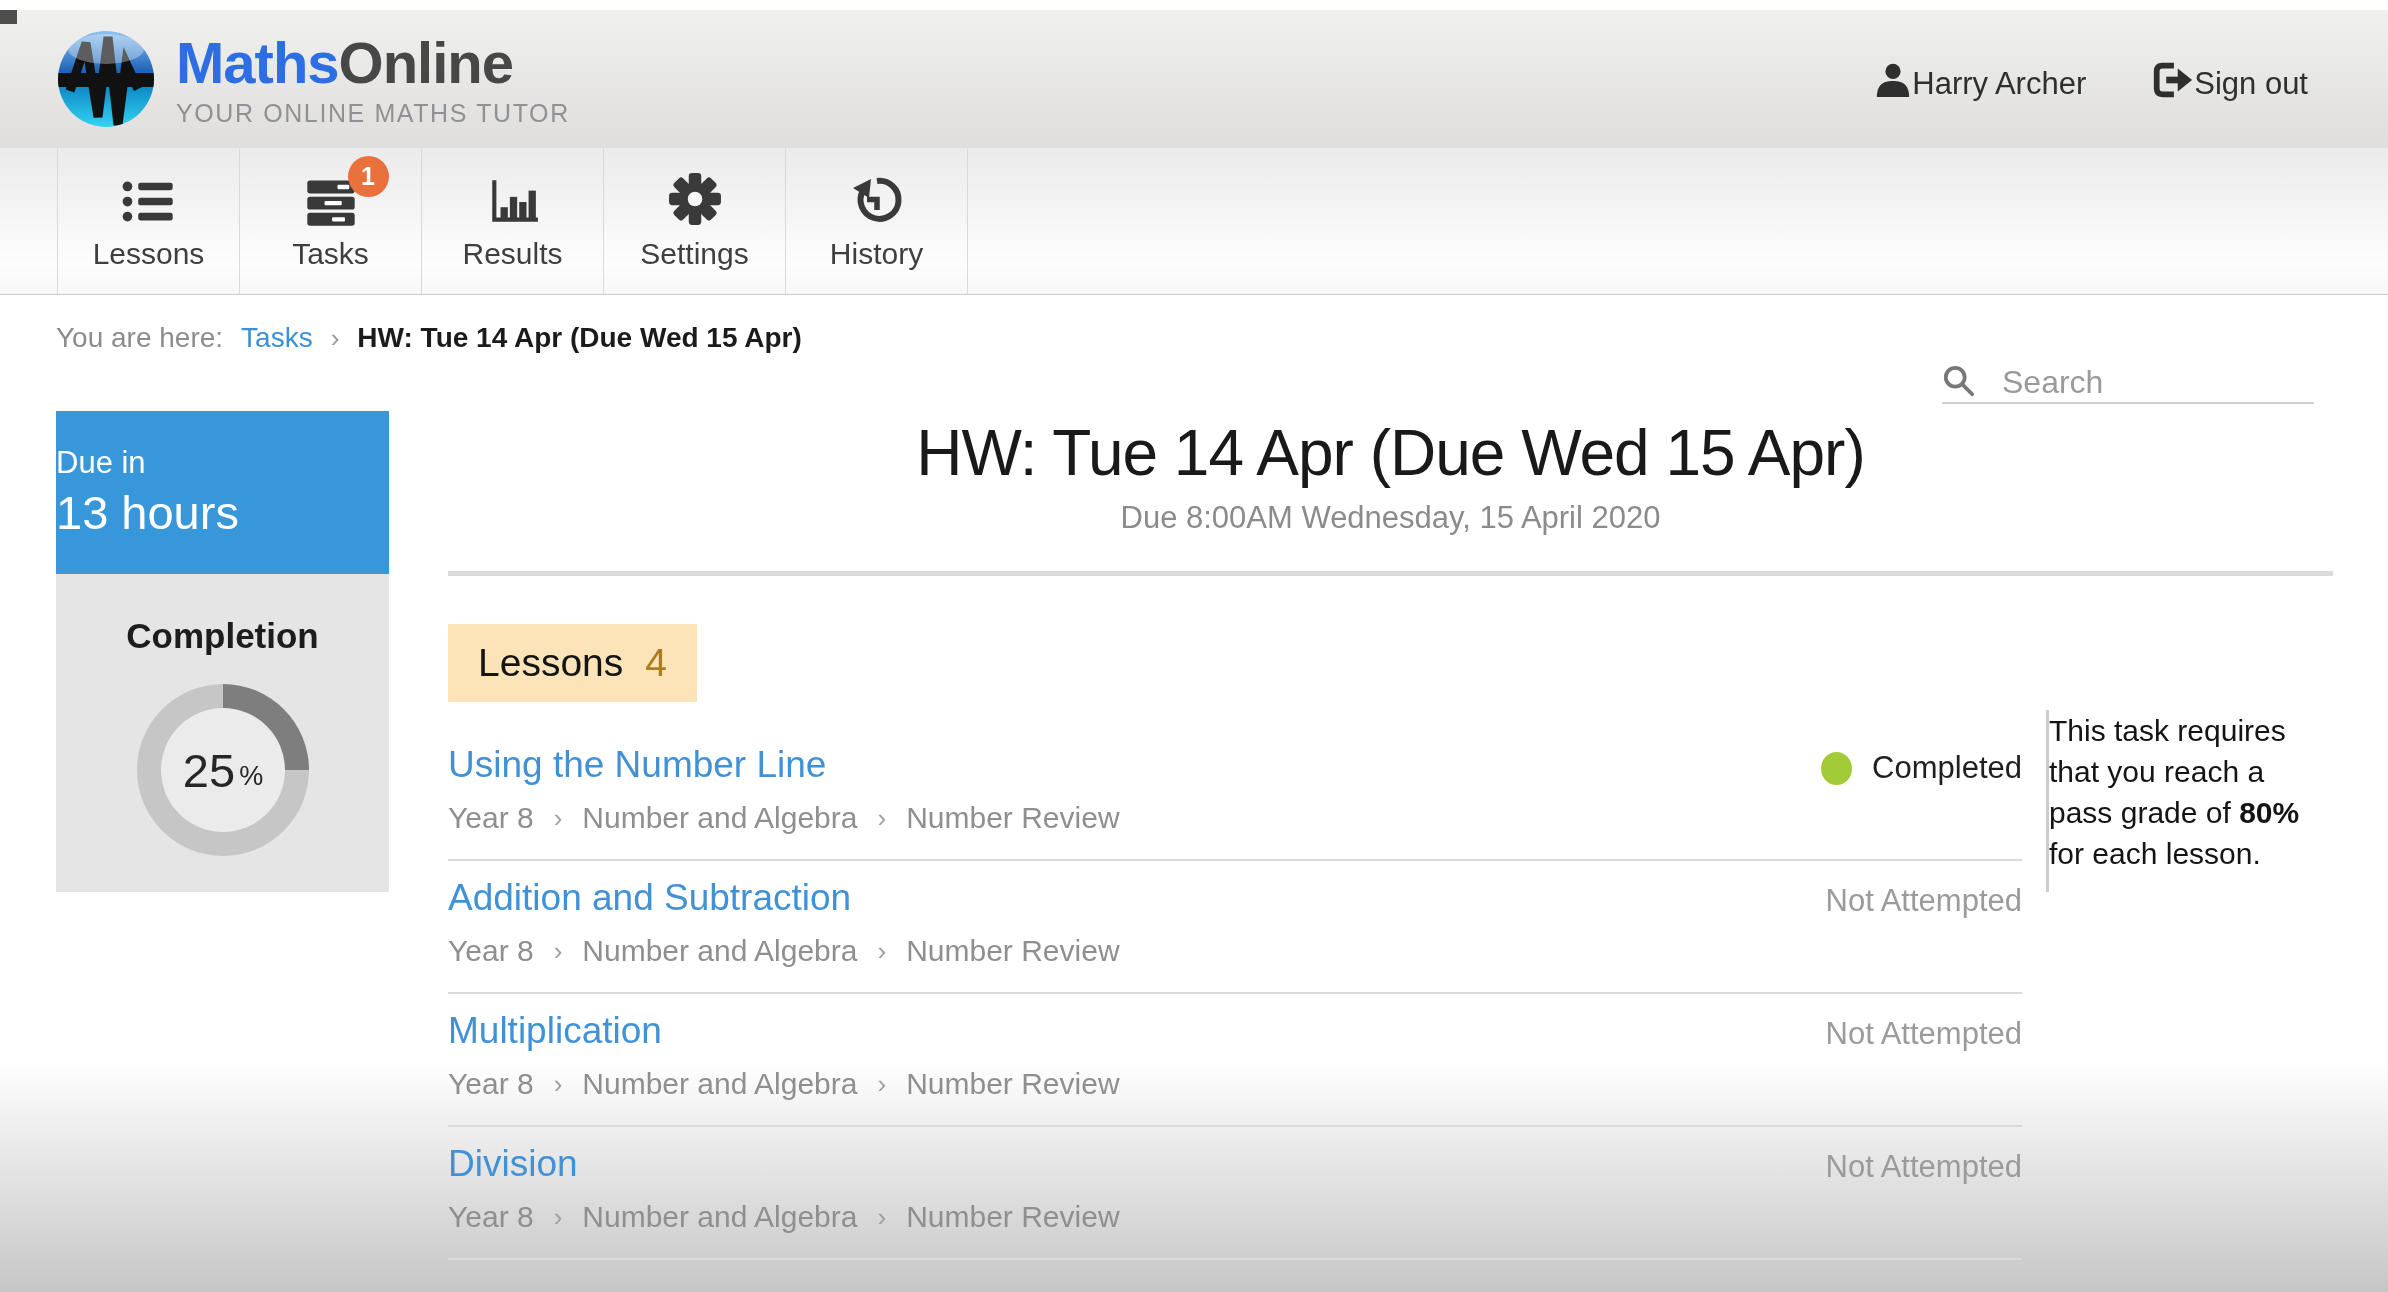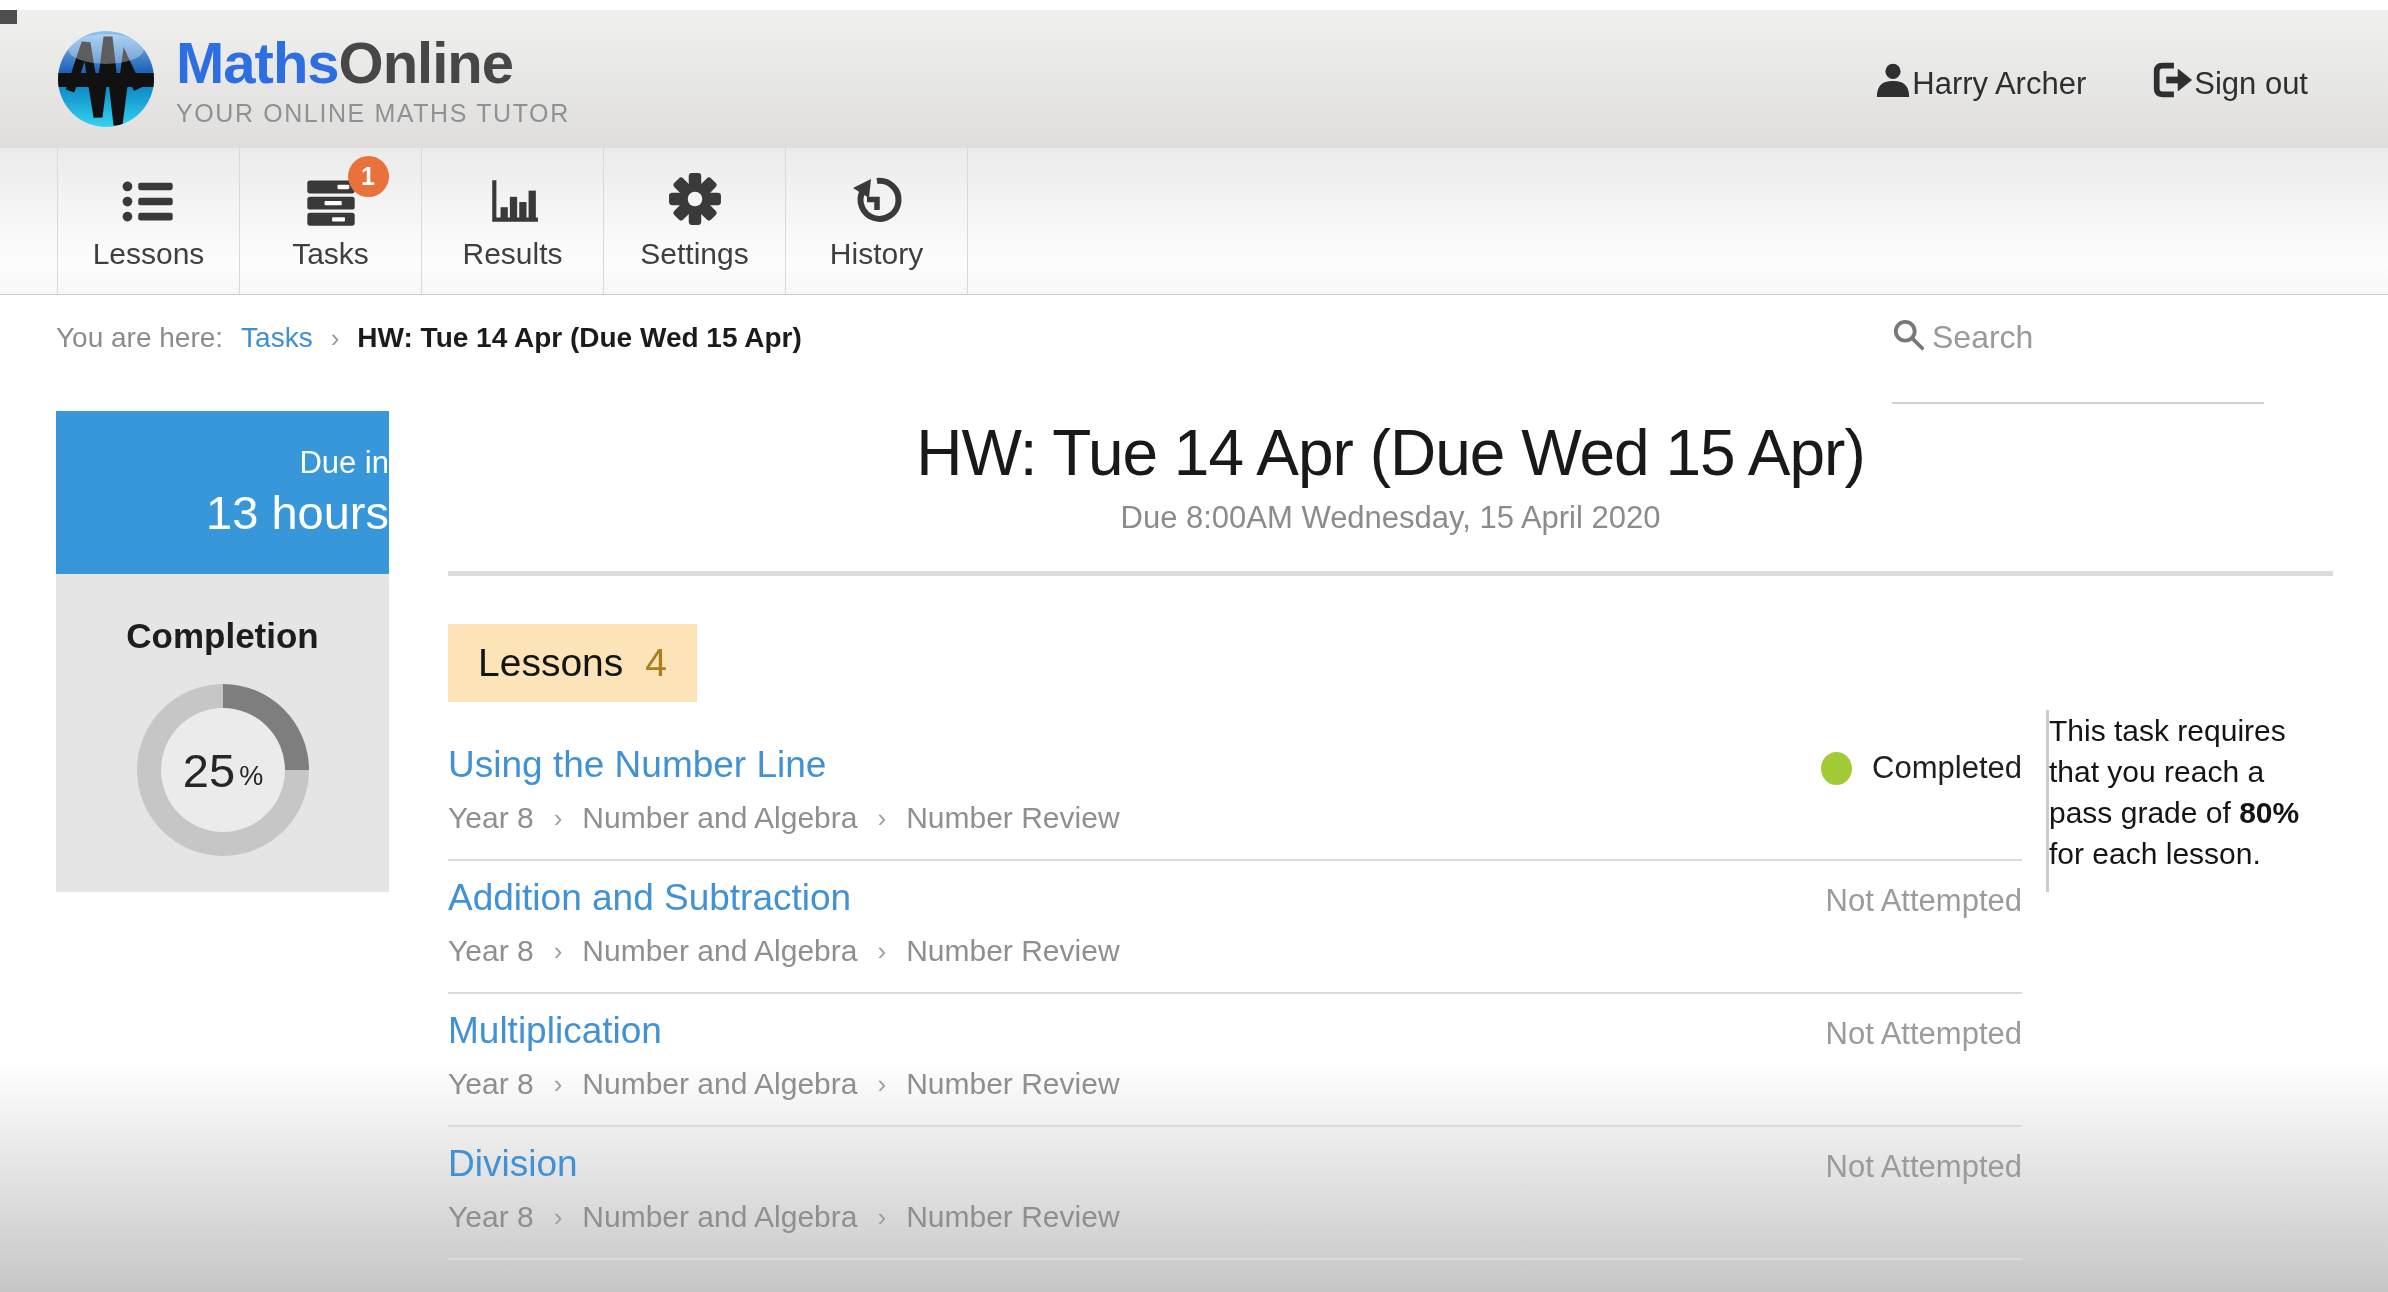--- a/index.html
+++ b/index.html
@@ -26,37 +26,37 @@
        border-bottom:1px solid #cbcbcb;box-sizing:border-box;}
   .nav-cells{position:absolute;left:57px;top:0;height:146px;display:flex;}
   .nav-cell{width:181px;border-left:1px solid #d9d9d9;display:flex;flex-direction:column;
             align-items:center;justify-content:center;gap:11px;cursor:pointer;}
   .nav-cell:last-child{border-right:1px solid #d9d9d9;}
   .nav-icon{position:relative;color:#393939;height:54px;display:flex;align-items:flex-end;}
   .nav-label{font-size:30px;color:#3f3f3f;}
   .nav-badge{position:absolute;top:-16px;right:-30px;width:41px;height:41px;border-radius:50%;
              background:#e8713c;color:#fff;font-size:25px;font-weight:700;
              display:flex;align-items:center;justify-content:center;}
-  .search-wrap{position:absolute;left:1892px;top:170px;width:372px;height:84px;
-               display:flex;align-items:flex-start;gap:4px;border-bottom:2px solid #cfcfcf;}
+  .search-wrap{position:absolute;left:1942px;top:170px;width:372px;height:84px;
+               display:flex;align-items:flex-end;gap:24px;border-bottom:2px solid #cfcfcf;}
   .search-input{flex:1;border:0;outline:0;background:transparent;font-family:inherit;
                 font-size:32px;color:#777;}
   .search-input::placeholder{color:#9a9a9a;opacity:1;}
 
   
   .breadcrumb{position:absolute;top:296px;left:56px;height:84px;display:flex;
               align-items:center;gap:18px;font-size:28px;}
   .bc-prefix{color:#8c8c8c;}
   .bc-link{color:#3d8fd6;cursor:pointer;text-decoration:none;}
   .bc-sep{color:#9a9a9a;font-size:26px;}
   .bc-current{color:#1b1b1b;font-weight:700;}
 
   
   .due-box{position:absolute;left:56px;top:411px;width:333px;height:163px;background:#3897d9;
-           color:#fff;display:flex;flex-direction:column;align-items:flex-end;justify-content:center;}
+           color:#fff;display:flex;flex-direction:column;align-items:flex-start;justify-content:center;}
   .due-label{font-size:31px;}
   .due-value{font-size:47px;margin-top:4px;}
   .completion-box{position:absolute;left:56px;top:574px;width:333px;height:318px;background:#e5e5e5;}
   .completion-title{text-align:center;margin-top:42px;font-size:35px;font-weight:700;color:#1d1d1d;}
   .donut{position:absolute;left:81px;top:110px;width:172px;height:172px;border-radius:50%;
          background:conic-gradient(#7e7e7e 0 25%,#c6c6c6 0 100%);}
   .donut-hole{position:absolute;inset:24px;border-radius:50%;background:#ebebeb;
               display:flex;align-items:center;justify-content:center;}
   .donut-value{font-size:47px;color:#262626;}
   .donut-sym{font-size:27px;color:#262626;margin-left:4px;margin-top:12px;}

